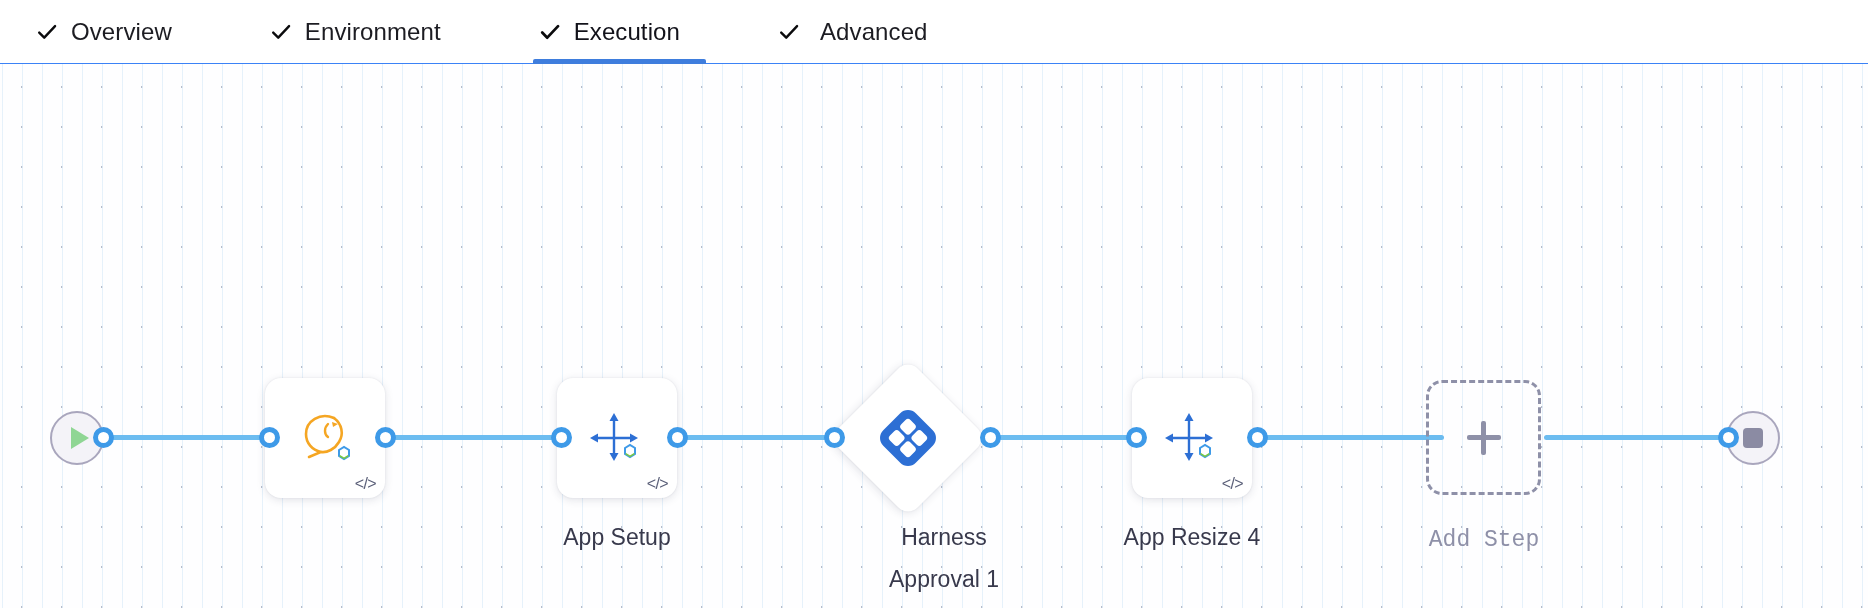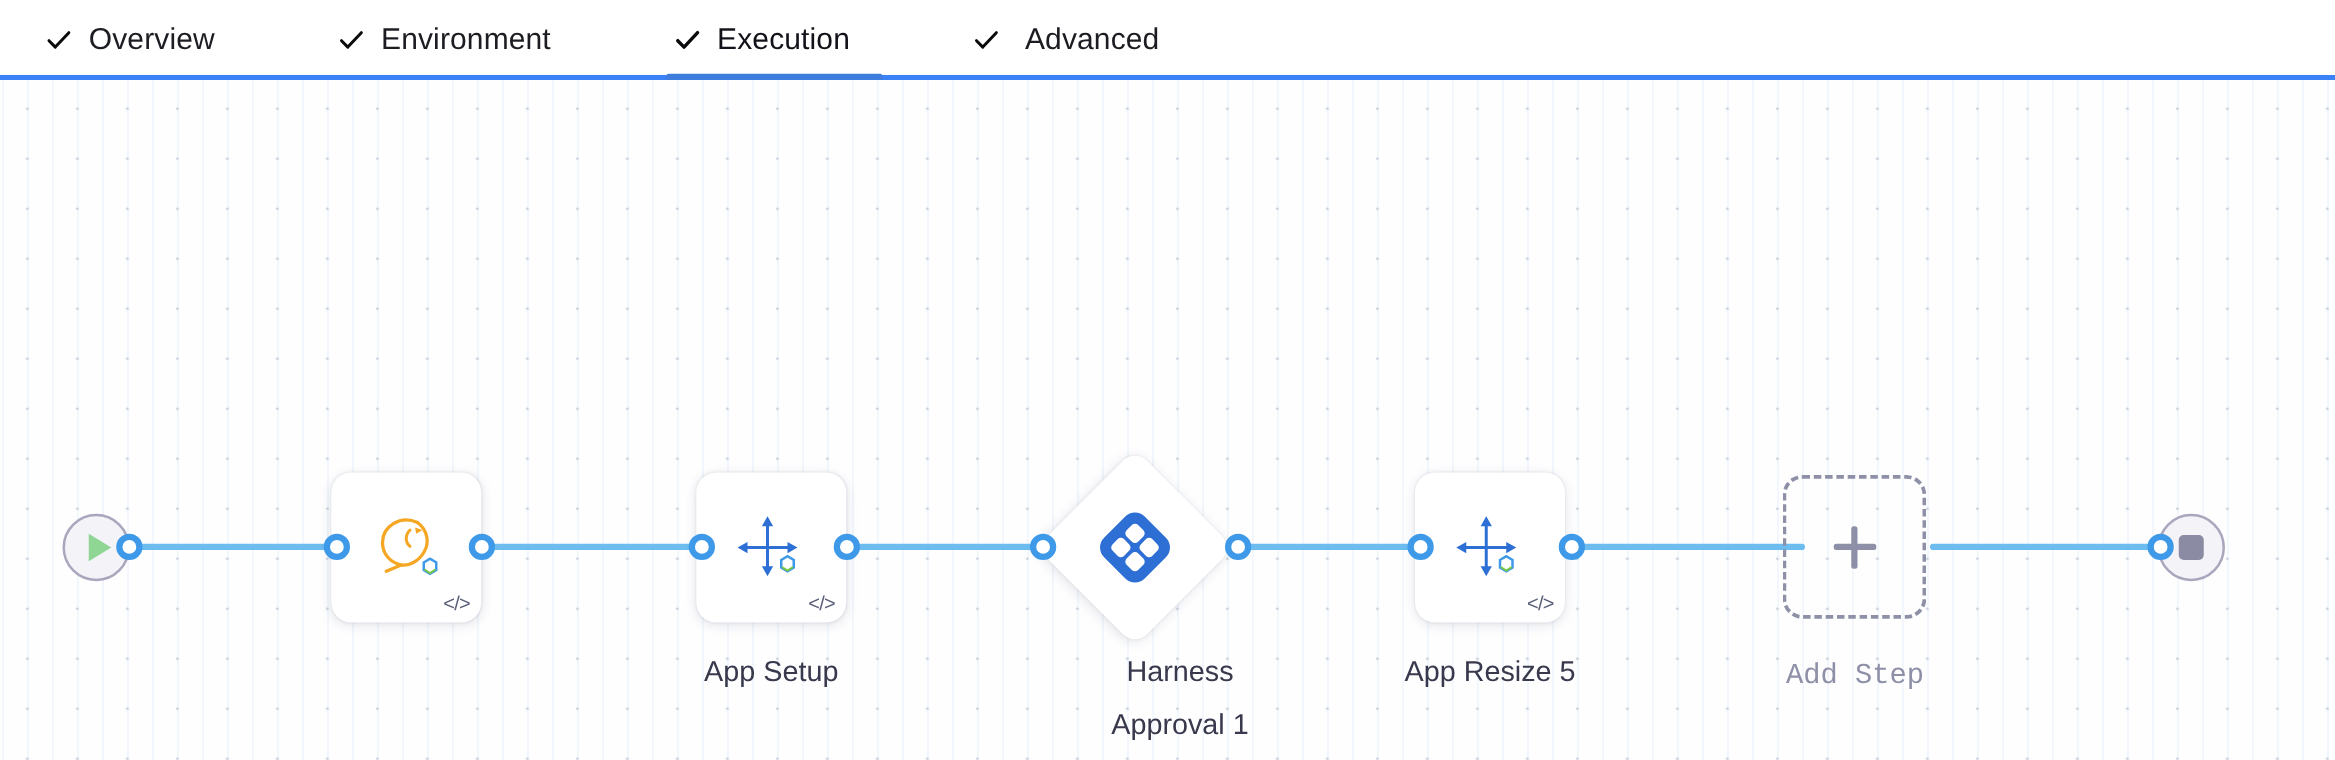--- a/index.html
+++ b/index.html
@@ -17,21 +17,21 @@
 
   
   .tabbar {
     position: relative;
     height: 64px;
     background: #ffffff;
     display: flex;
     align-items: flex-start;
     padding-left: 30px;
     box-sizing: border-box;
-    border-bottom: 4px solid #3b82f6;
+    border-bottom: 1px solid #3b82f6;
     z-index: 5;
   }
   .tab {
     height: 64px;
     display: flex;
     align-items: center;
     gap: 13px;
     padding: 0 26px 0 6px;
     margin-right: 66px;
     position: relative;
@@ -346,21 +346,21 @@
             <polygon points="52,28 44,23.5 44,32.5"></polygon>
           </g>
           <polygon points="39,38 44,35 49,38 49,44 44,47 39,44" fill="#ffffff" stroke="#3e9ae8" stroke-width="2"></polygon>
           <path d="M39.6 43.6 L44 46.4 L48.4 43.6" fill="none" stroke="#7ac943" stroke-width="1.6"></path>
         </svg>
       </div>
       <span class="code-badge">&lt;/&gt;</span>
     </div>
     <div class="dot" style="left:1126px;"></div>
     <div class="dot" style="left:1247px;"></div>
-    <div class="caption" style="left:1072px; width:240px;">App Resize 5</div>
+    <div class="caption" style="left:1072px; width:240px;">App Resize 4</div>
 
     <div class="addstep" style="left:1426px;">
       <span class="plus-v"></span>
       <span class="plus-h"></span>
     </div>
     <div class="caption muted" style="left:1424px; width:120px; top:455px;">Add Step</div>
 
     <div class="dot" style="left:1718px;"></div>
     <div class="terminal" style="left:1726px;">
       <div class="stop-sq"></div>

